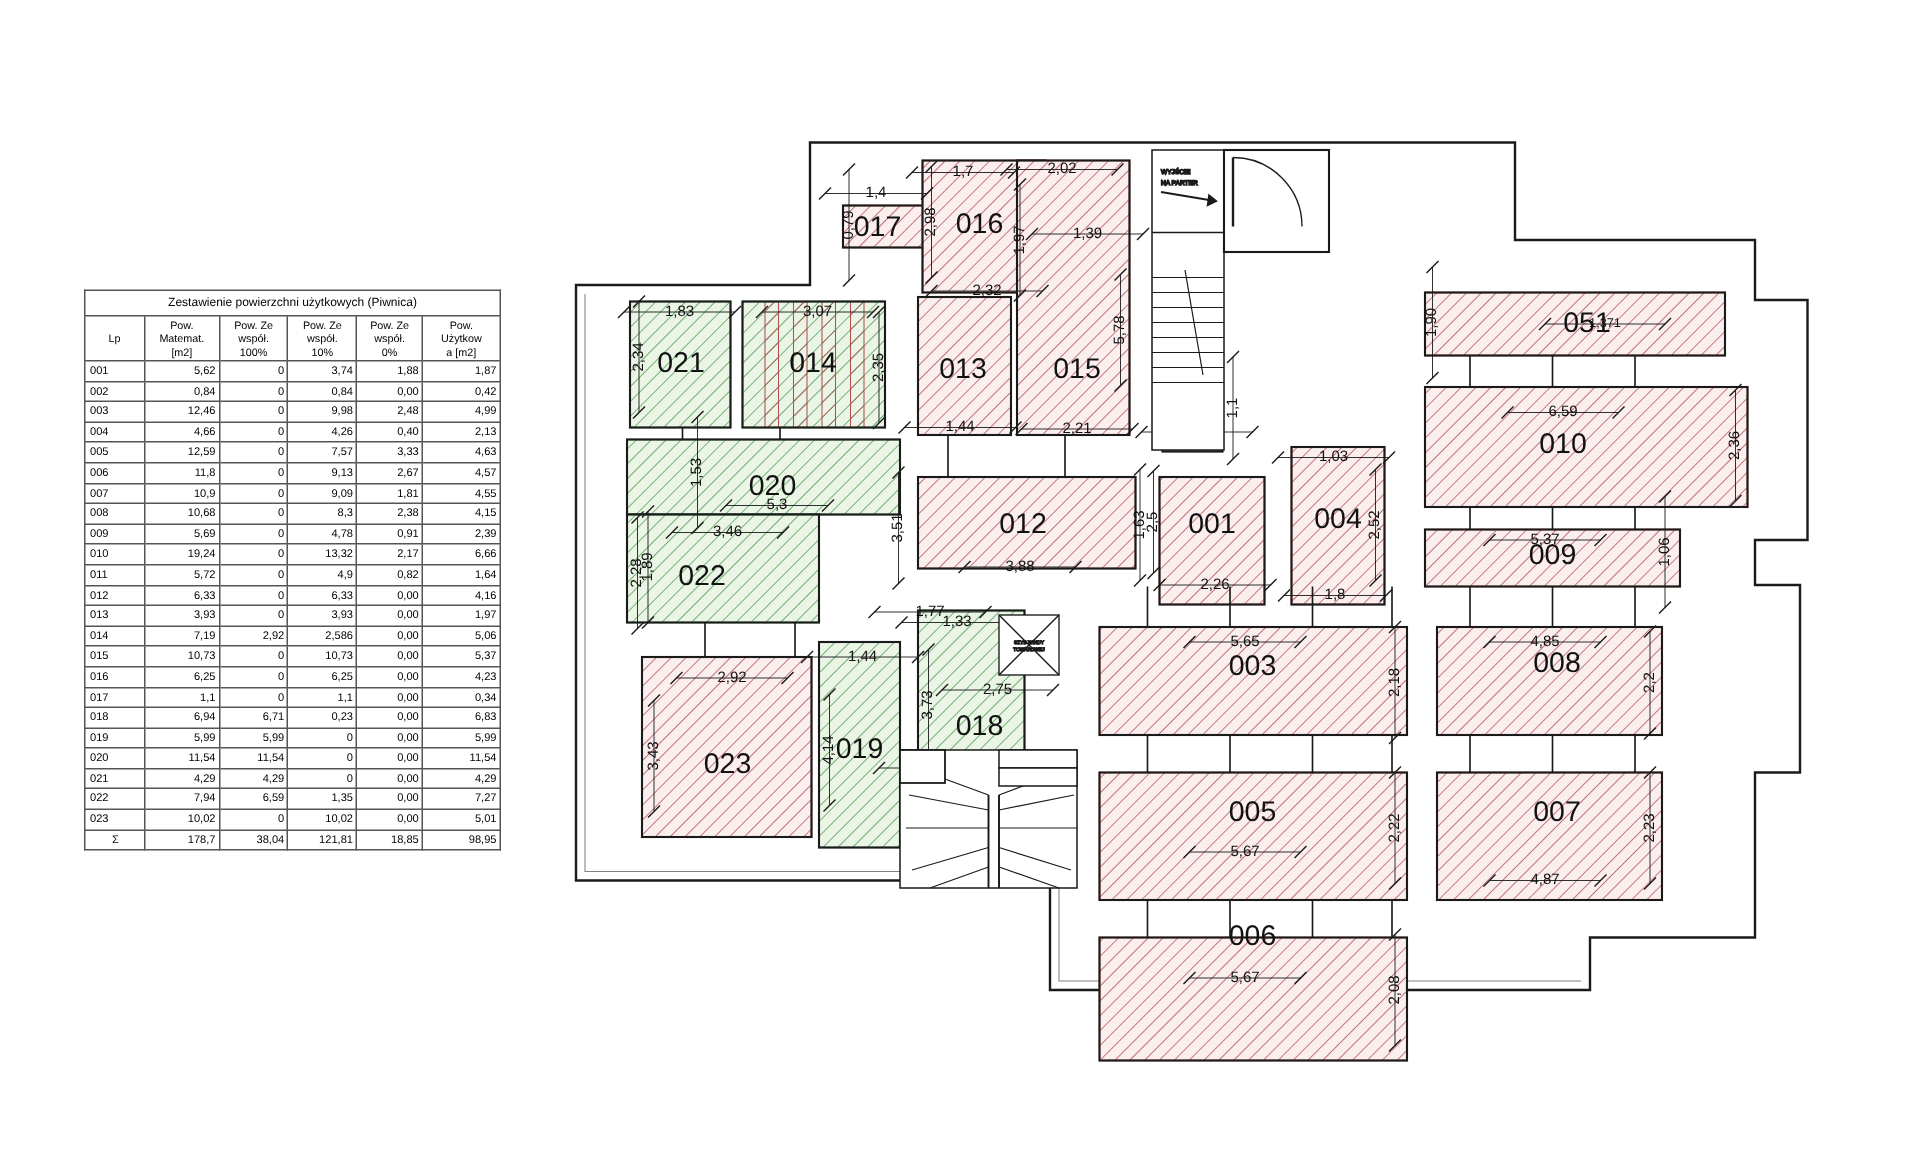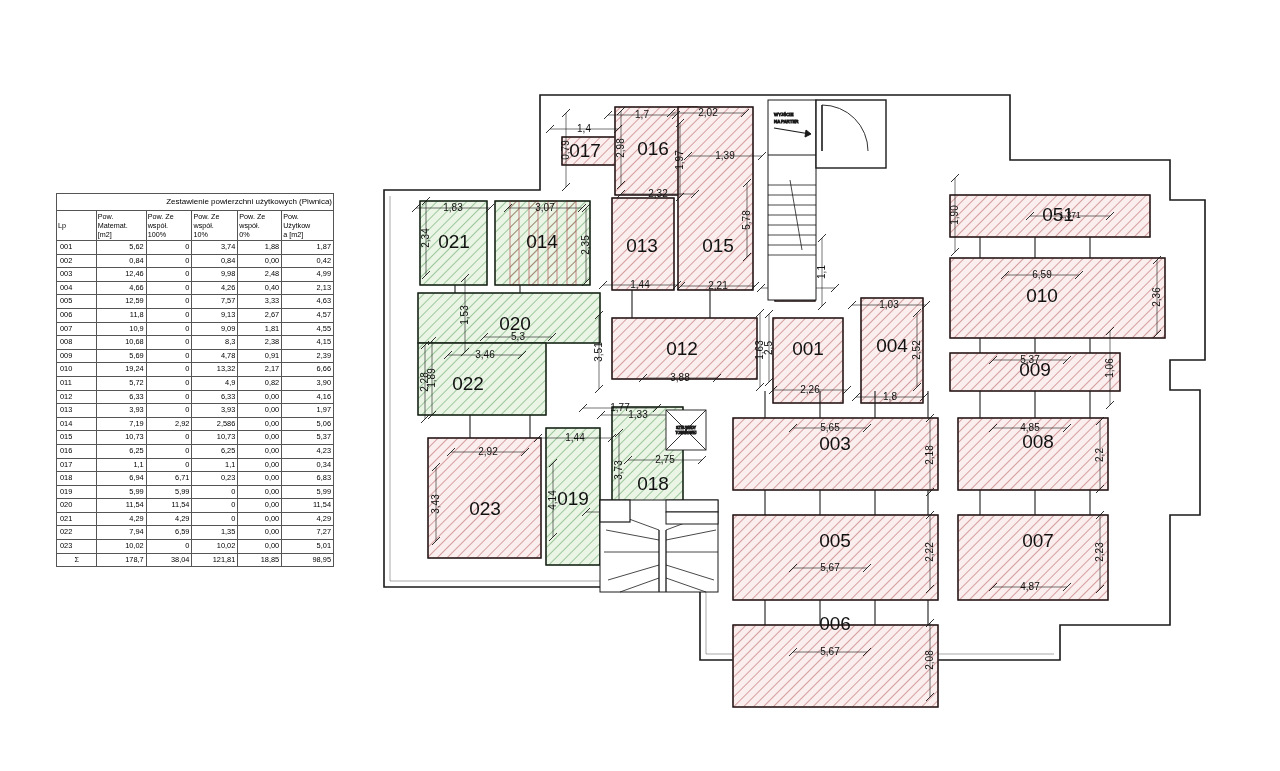--- a/index.html
+++ b/index.html
@@ -5,22 +5,22 @@
   html,body{margin:0;padding:0;background:#fff;}
   body{width:1280px;height:771px;position:relative;overflow:hidden;
        font-family:"Liberation Sans",sans-serif;color:#000;}
 
   
   #table-wrap{position:absolute;left:56px;top:193px;width:278px;}
   table.areas{border-collapse:collapse;width:100%;font-size:7.4px;
               font-family:"Liberation Sans",sans-serif;}
   table.areas td,table.areas th{border:1px solid #555;padding:0 2px;height:12.6px;
       line-height:12.6px;font-weight:normal;background:#fff;}
-  table.areas .title{text-align:right;font-size:8px;height:14px;line-height:14px;}
-  table.areas thead td{font-size:7.2px;line-height:9px;
+  table.areas .title{text-align:center;font-size:8px;height:14px;line-height:14px;}
+  table.areas thead td{text-align:center;font-size:7.2px;line-height:9px;
       height:auto;padding:1px 1px;vertical-align:middle;}
   table.areas tbody td{text-align:right;}
   table.areas tbody td.lp{text-align:left;padding-left:3px;}
   table.areas tr.sum td{border-top:1.6px solid #333;}
   table.areas tr.sum td.lp{text-align:center;}
   col.c1{width:40px}col.c2{width:50px}col.c3{width:46px}
   col.c4{width:46px}col.c5{width:44px}col.c6{width:52px}
 
   
   #plan{position:absolute;left:370px;top:60px;width:860px;height:660px;}
@@ -162,21 +162,21 @@
           <td>13,32</td>
           <td>2,17</td>
           <td>6,66</td>
         </tr>
         <tr>
           <td class="lp">011</td>
           <td>5,72</td>
           <td>0</td>
           <td>4,9</td>
           <td>0,82</td>
-          <td>3,90</td>
+          <td>1,64</td>
         </tr>
         <tr>
           <td class="lp">012</td>
           <td>6,33</td>
           <td>0</td>
           <td>6,33</td>
           <td>0,00</td>
           <td>4,16</td>
         </tr>
         <tr>

